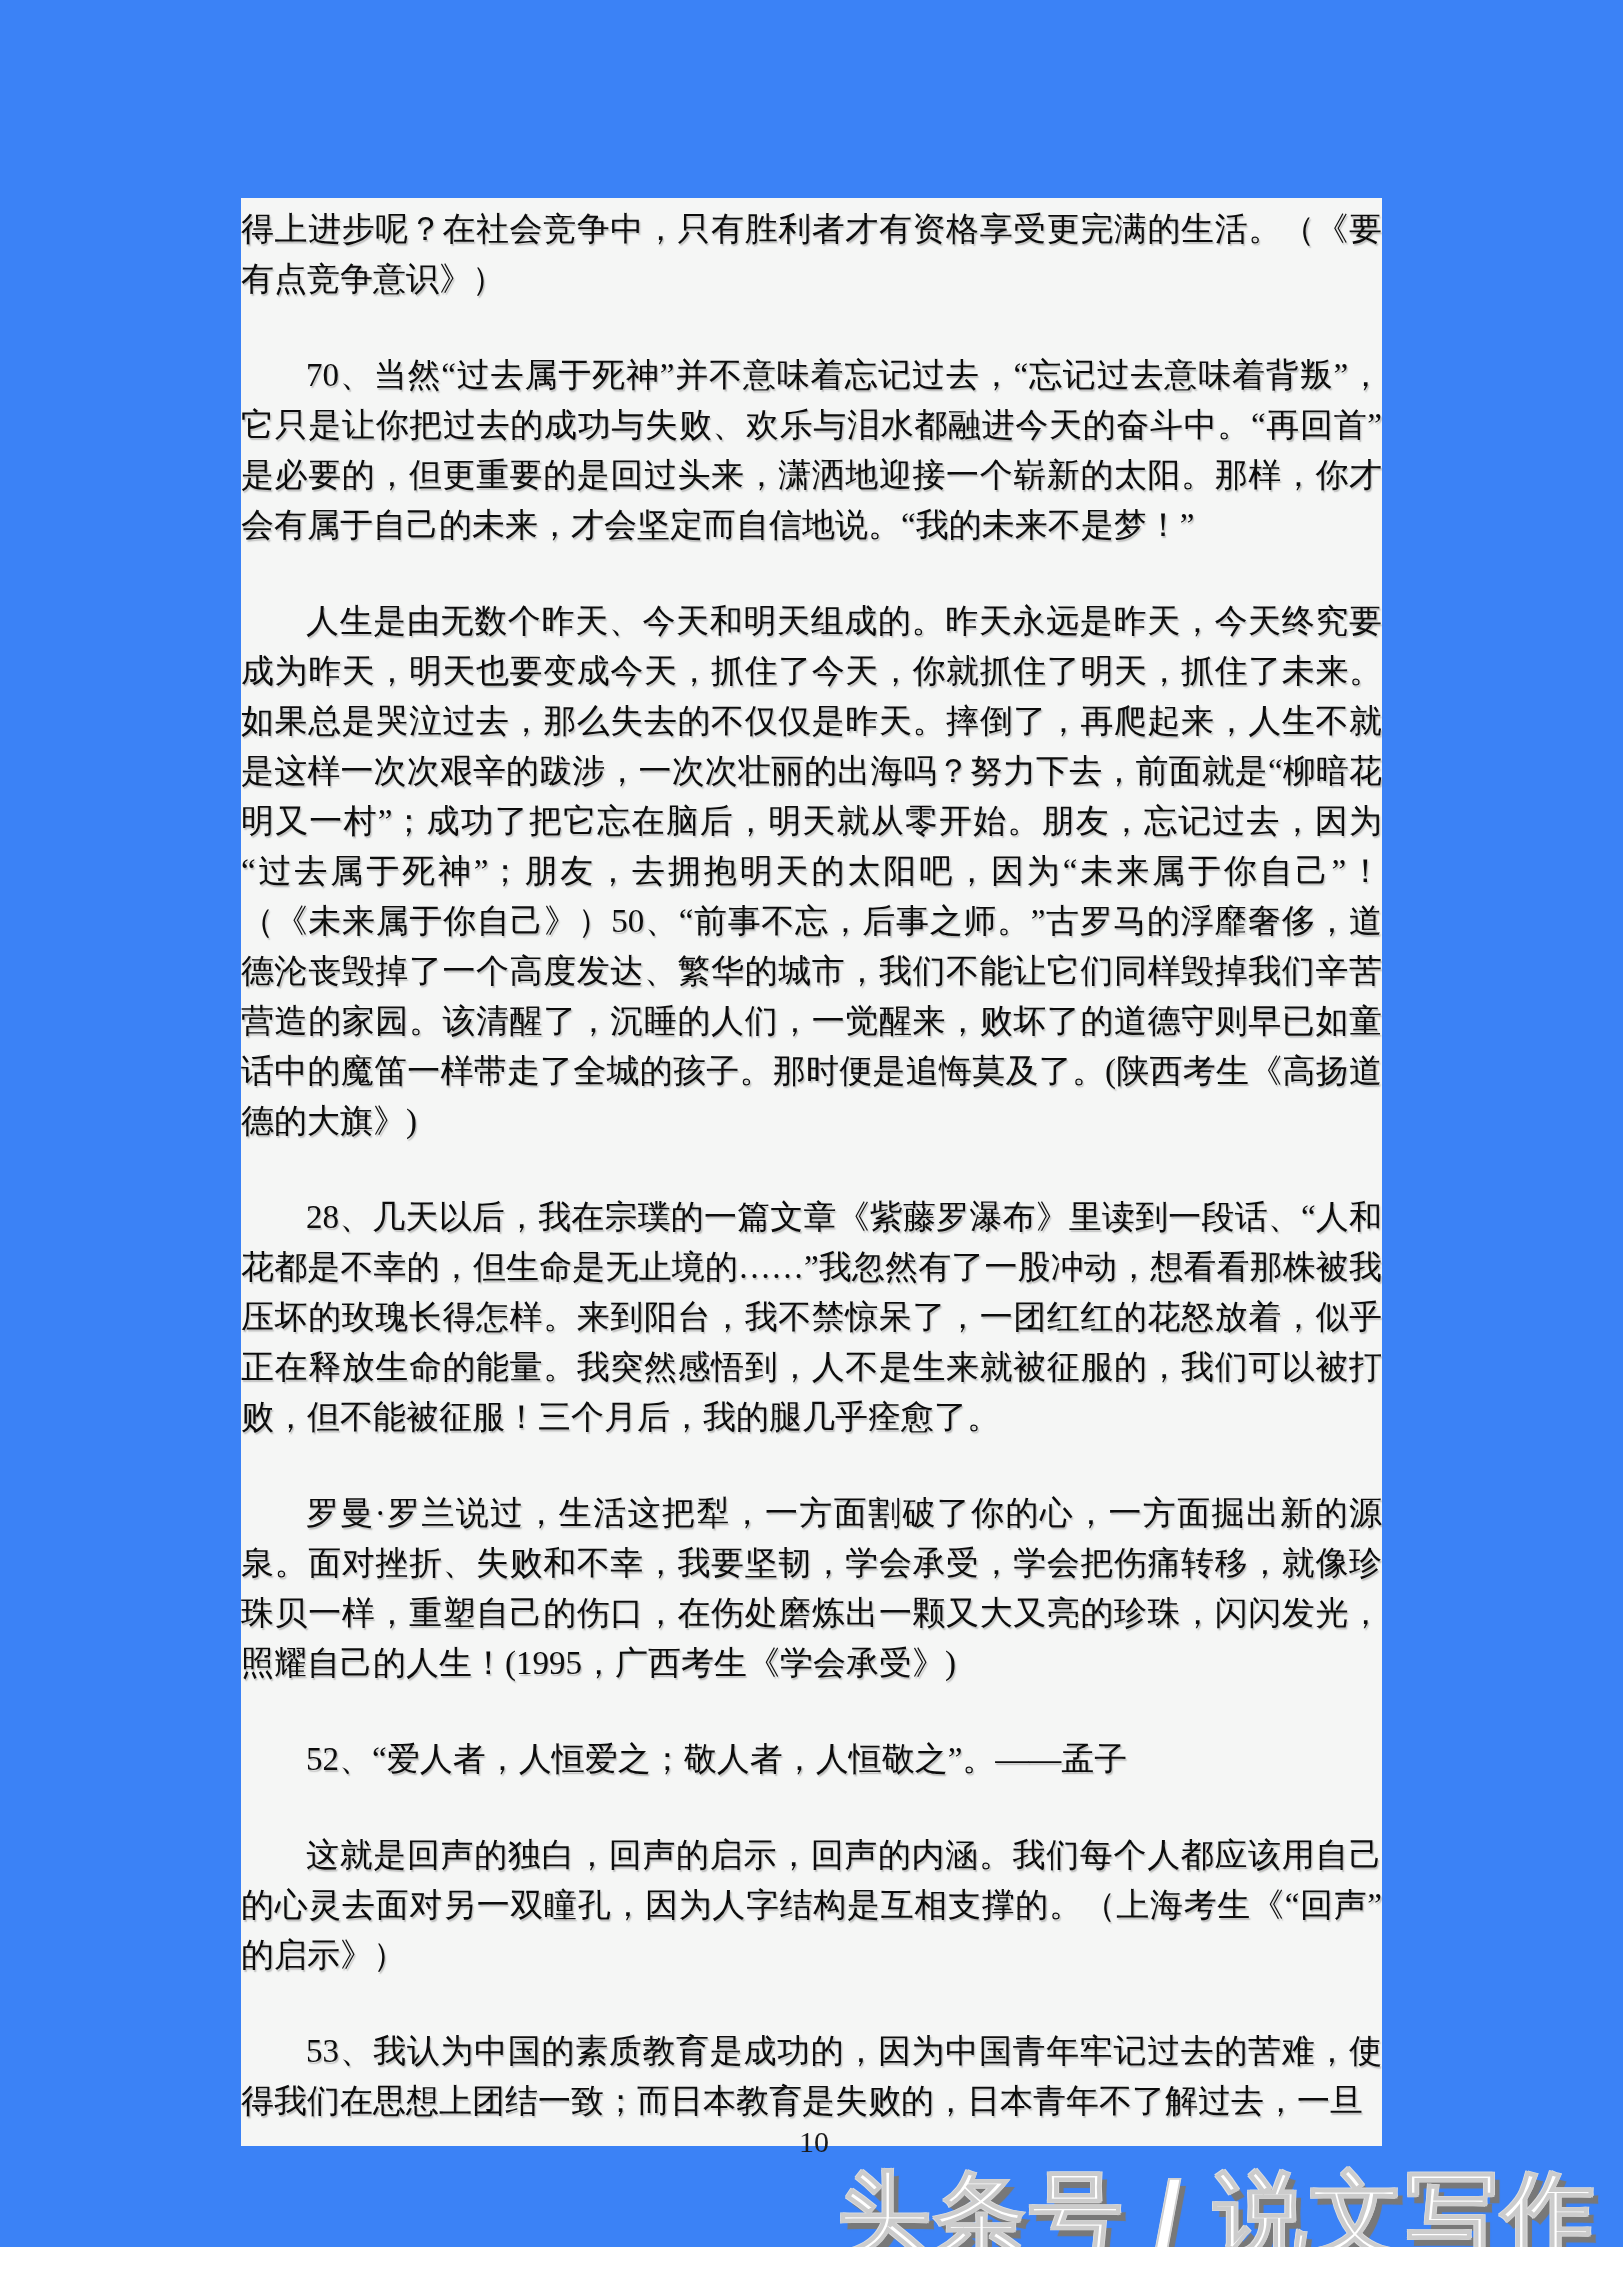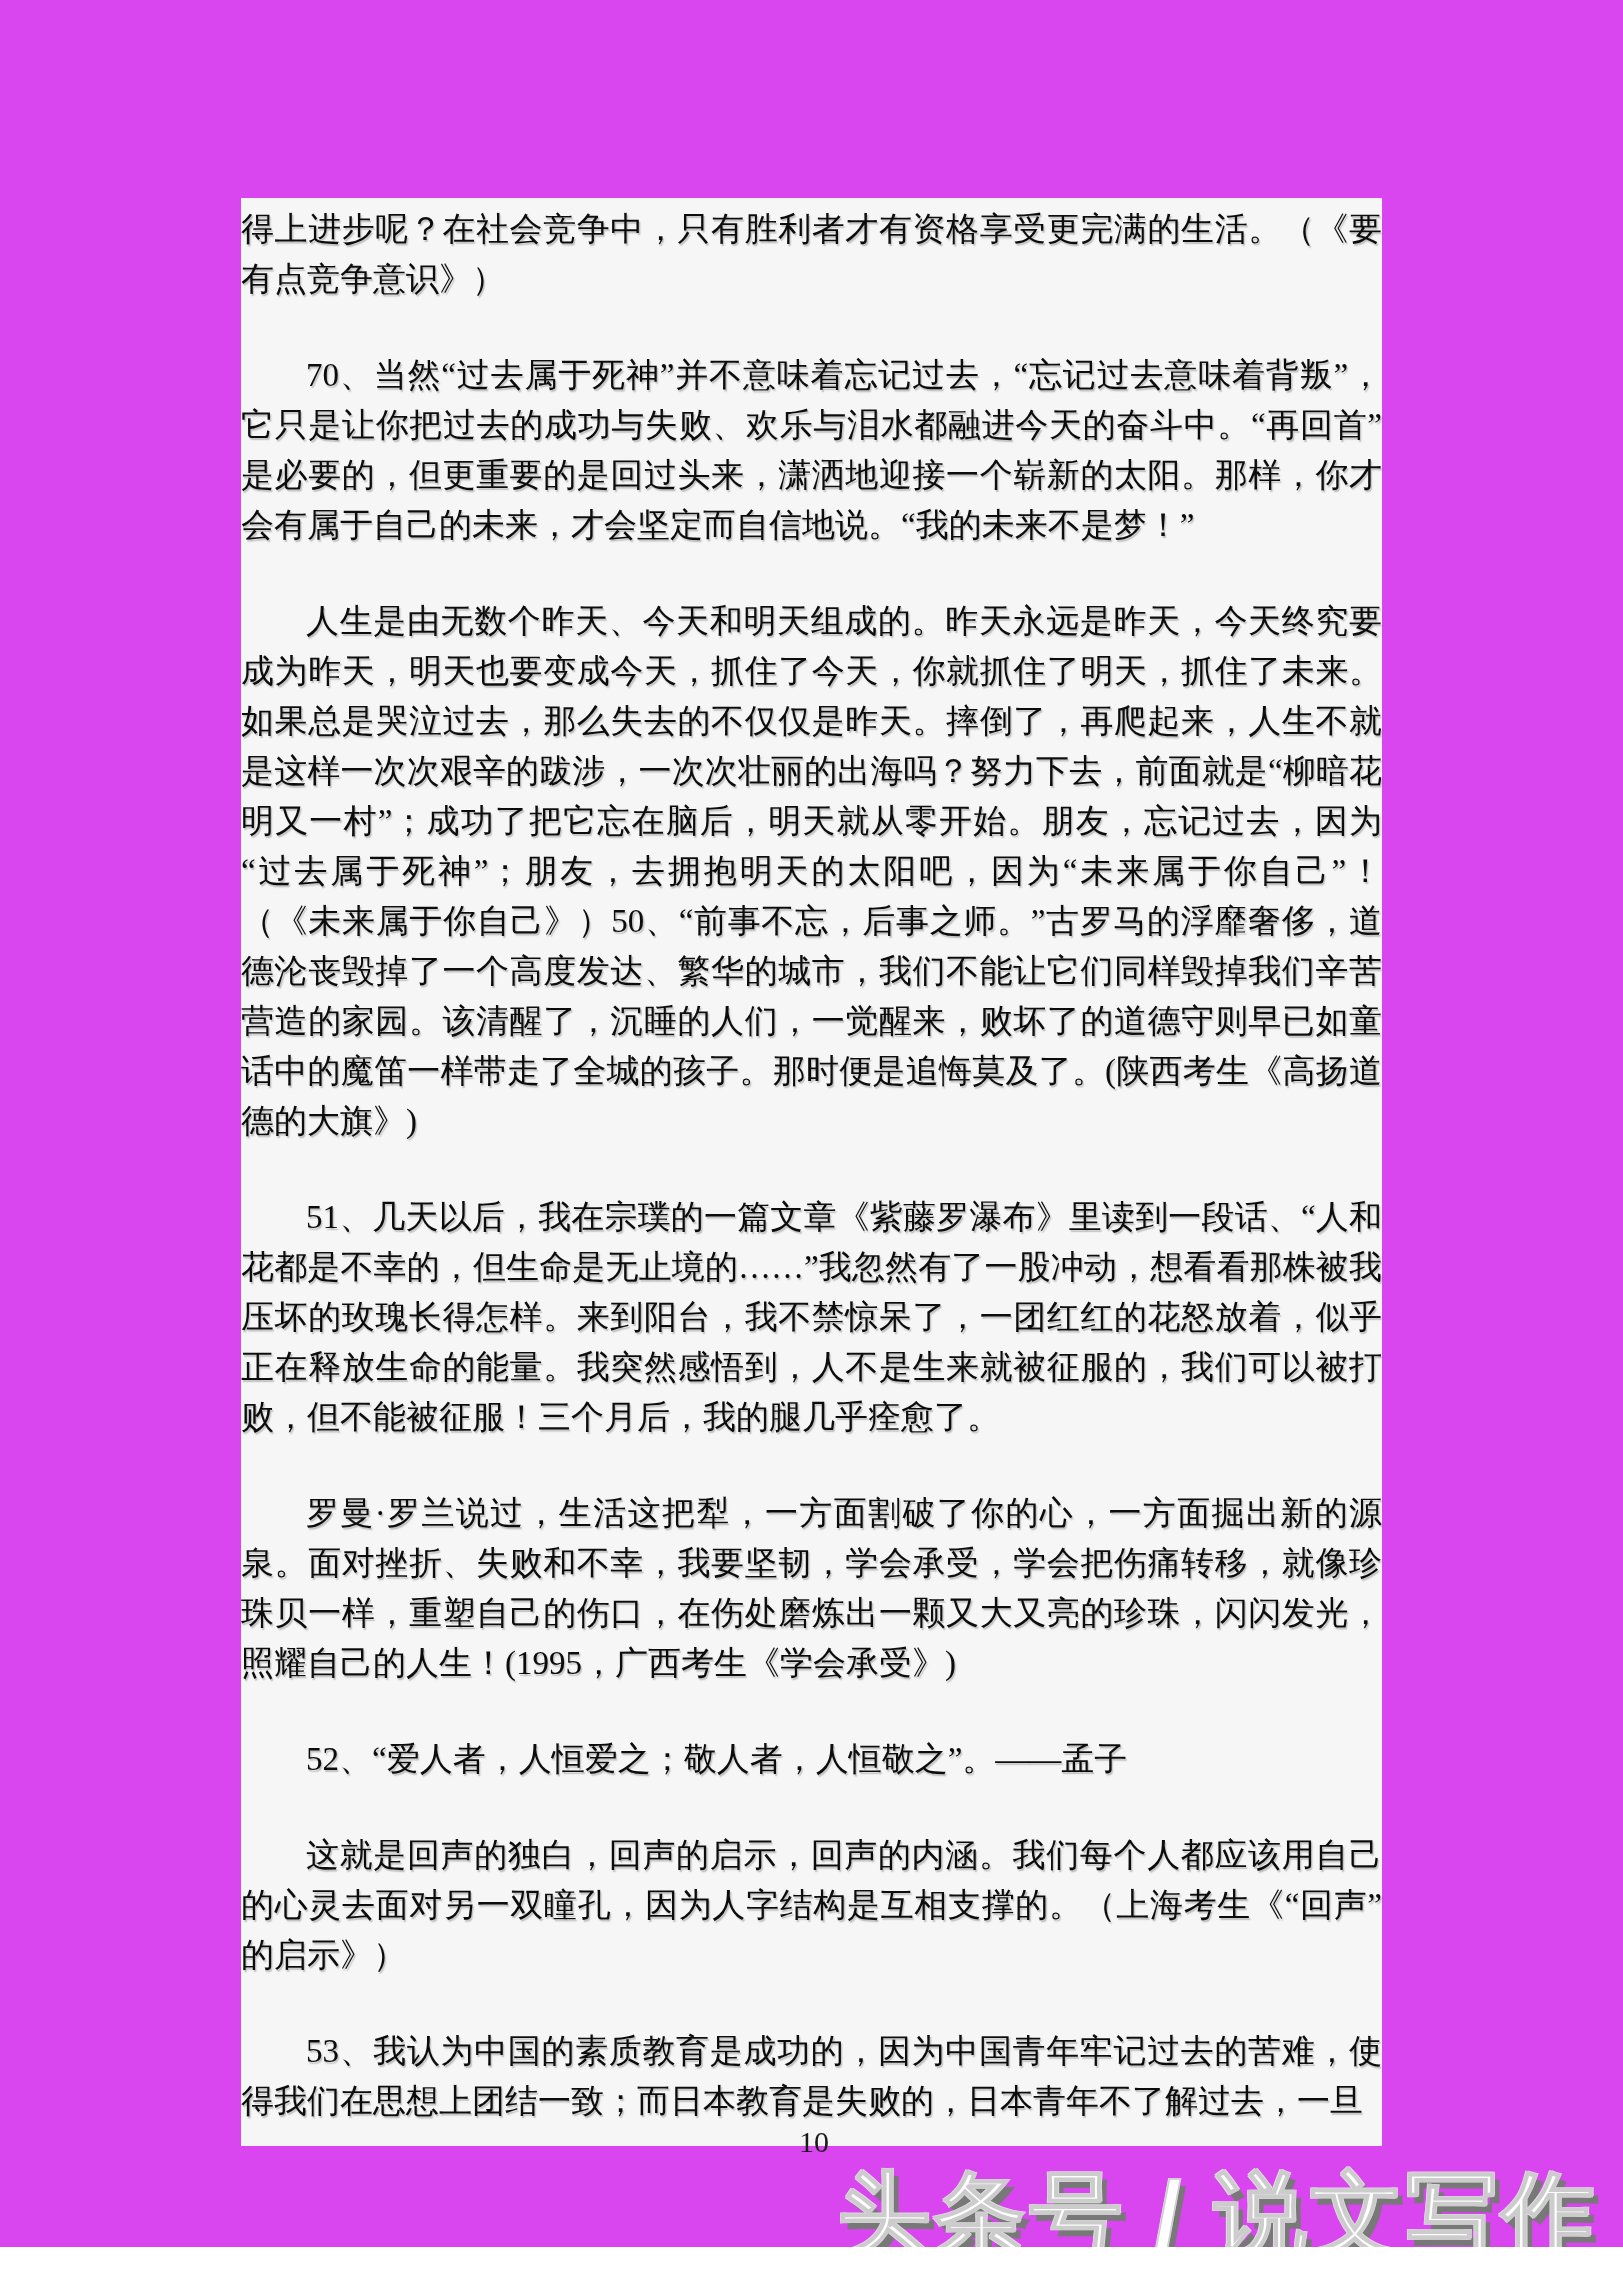--- a/index.html
+++ b/index.html
@@ -4,21 +4,21 @@
 <style>
   html, body {
     margin: 0;
     padding: 0;
     background: #ffffff;
   }
   .page {
     position: relative;
     width: 1623px;
     height: 2247px;
-    background: #d946ef;
+    background: #3b82f6;
     overflow: hidden;
     font-family: "Liberation Serif", "DejaVu Serif", serif;
   }
   .content {
     position: absolute;
     left: 241px;
     top: 198px;
     width: 1141px;
     min-height: 1858px;
     background: #f5f6f5;
@@ -69,21 +69,21 @@
 </style>
 </head>
 <body>
 
 <div class="page">
 
   <div class="content">
     <p class="para no-indent">得上进步呢？在社会竞争中，只有胜利者才有资格享受更完满的生活。（《要有点竞争意识》）</p>
     <p class="para">70、当然“过去属于死神”并不意味着忘记过去，“忘记过去意味着背叛”，它只是让你把过去的成功与失败、欢乐与泪水都融进今天的奋斗中。“再回首”是必要的，但更重要的是回过头来，潇洒地迎接一个崭新的太阳。那样，你才会有属于自己的未来，才会坚定而自信地说。“我的未来不是梦！”</p>
     <p class="para">人生是由无数个昨天、今天和明天组成的。昨天永远是昨天，今天终究要成为昨天，明天也要变成今天，抓住了今天，你就抓住了明天，抓住了未来。如果总是哭泣过去，那么失去的不仅仅是昨天。摔倒了，再爬起来，人生不就是这样一次次艰辛的跋涉，一次次壮丽的出海吗？努力下去，前面就是“柳暗花明又一村”；成功了把它忘在脑后，明天就从零开始。朋友，忘记过去，因为“过去属于死神”；朋友，去拥抱明天的太阳吧，因为“未来属于你自己”！（《未来属于你自己》）50、“前事不忘，后事之师。”古罗马的浮靡奢侈，道德沦丧毁掉了一个高度发达、繁华的城市，我们不能让它们同样毁掉我们辛苦营造的家园。该清醒了，沉睡的人们，一觉醒来，败坏了的道德守则早已如童话中的魔笛一样带走了全城的孩子。那时便是追悔莫及了。(陕西考生《高扬道德的大旗》)</p>
-    <p class="para">51、几天以后，我在宗璞的一篇文章《紫藤罗瀑布》里读到一段话、“人和花都是不幸的，但生命是无止境的……”我忽然有了一股冲动，想看看那株被我压坏的玫瑰长得怎样。来到阳台，我不禁惊呆了，一团红红的花怒放着，似乎正在释放生命的能量。我突然感悟到，人不是生来就被征服的，我们可以被打败，但不能被征服！三个月后，我的腿几乎痊愈了。</p>
+    <p class="para">28、几天以后，我在宗璞的一篇文章《紫藤罗瀑布》里读到一段话、“人和花都是不幸的，但生命是无止境的……”我忽然有了一股冲动，想看看那株被我压坏的玫瑰长得怎样。来到阳台，我不禁惊呆了，一团红红的花怒放着，似乎正在释放生命的能量。我突然感悟到，人不是生来就被征服的，我们可以被打败，但不能被征服！三个月后，我的腿几乎痊愈了。</p>
     <p class="para">罗曼·罗兰说过，生活这把犁，一方面割破了你的心，一方面掘出新的源泉。面对挫折、失败和不幸，我要坚韧，学会承受，学会把伤痛转移，就像珍珠贝一样，重塑自己的伤口，在伤处磨炼出一颗又大又亮的珍珠，闪闪发光，照耀自己的人生！(1995，广西考生《学会承受》)</p>
     <p class="para">52、“爱人者，人恒爱之；敬人者，人恒敬之”。——孟子</p>
     <p class="para">这就是回声的独白，回声的启示，回声的内涵。我们每个人都应该用自己的心灵去面对另一双瞳孔，因为人字结构是互相支撑的。（上海考生《“回声”的启示》）</p>
     <p class="para">53、我认为中国的素质教育是成功的，因为中国青年牢记过去的苦难，使得我们在思想上团结一致；而日本教育是失败的，日本青年不了解过去，一旦</p>
   </div>
 
   <div class="page-number">10</div>
 
   <div class="watermark">头条号 / 说文写作</div>
 

